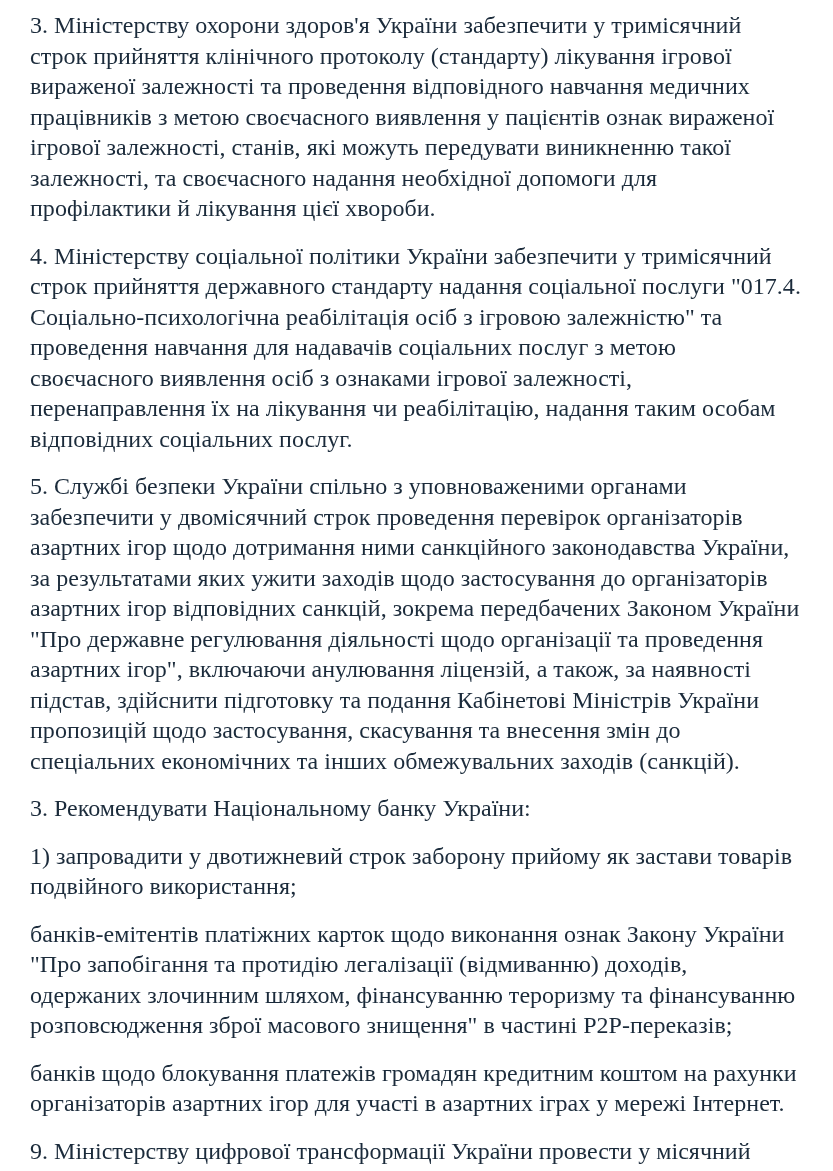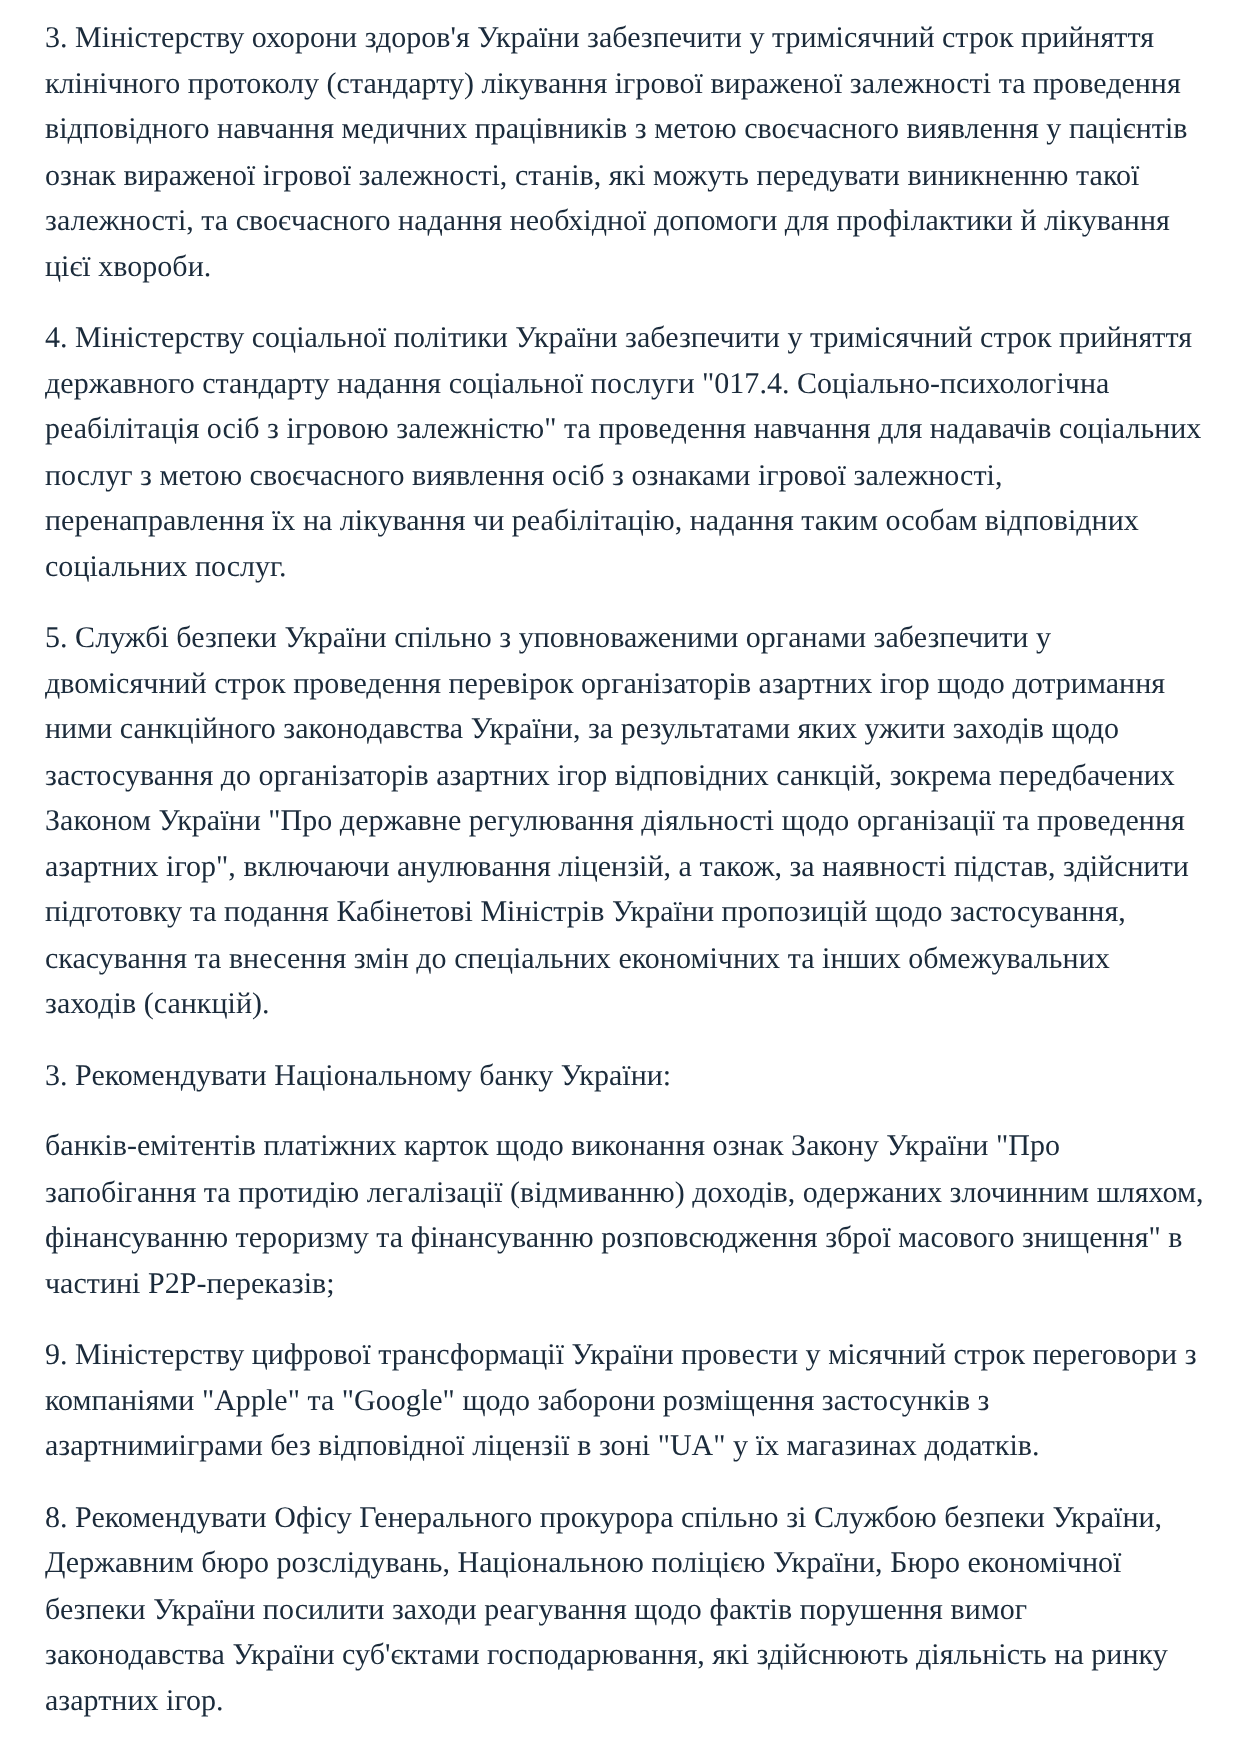--- a/index.html
+++ b/index.html
@@ -14,36 +14,38 @@
     color: #1a2a3a;
   }
   .page {
     width: 833px;
     min-height: 1171px;
     box-sizing: border-box;
     padding: 10px 30px 6px 30px;
     background: #ffffff;
   }
   .para {
-    font-size: 20px;
+    font-size: 24px;
     line-height: 30.5px;
     color: #1b2b3b;
     margin: 0 0 17px 0;
     text-align: left;
     letter-spacing: 0.02px;
   }
   .para:last-child {
     margin-bottom: 0;
   }
 </style>
 </head>
 <body>
 
 <div class="page">
   <p class="para">3. Міністерству охорони здоров'я України забезпечити у тримісячний строк прийняття клінічного протоколу (стандарту) лікування ігрової вираженої залежності та проведення відповідного навчання медичних працівників з метою своєчасного виявлення у пацієнтів ознак вираженої ігрової залежності, станів, які можуть передувати виникненню такої залежності, та своєчасного надання необхідної допомоги для профілактики й лікування цієї хвороби.</p>
   <p class="para">4. Міністерству соціальної політики України забезпечити у тримісячний строк прийняття державного стандарту надання соціальної послуги "017.4. Соціально-психологічна реабілітація осіб з ігровою залежністю" та проведення навчання для надавачів соціальних послуг з метою своєчасного виявлення осіб з ознаками ігрової залежності, перенаправлення їх на лікування чи реабілітацію, надання таким особам відповідних соціальних послуг.</p>
   <p class="para">5. Службі безпеки України спільно з уповноваженими органами забезпечити у двомісячний строк проведення перевірок організаторів азартних ігор щодо дотримання ними санкційного законодавства України, за результатами яких ужити заходів щодо застосування до організаторів азартних ігор відповідних санкцій, зокрема передбачених Законом України "Про державне регулювання діяльності щодо організації та проведення азартних ігор", включаючи анулювання ліцензій, а також, за наявності підстав, здійснити підготовку та подання Кабінетові Міністрів України пропозицій щодо застосування, скасування та внесення змін до спеціальних економічних та інших обмежувальних заходів (санкцій).</p>
   <p class="para">3. Рекомендувати Національному банку України:</p>
+  <p class="para">1) запровадити у двотижневий строк заборону прийому як застави товарів подвійного використання;</p>
   <p class="para">банків-емітентів платіжних карток щодо виконання ознак Закону України "Про запобігання та протидію легалізації (відмиванню) доходів, одержаних злочинним шляхом, фінансуванню тероризму та фінансуванню розповсюдження зброї масового знищення" в частині P2P-переказів;</p>
+  <p class="para">банків щодо блокування платежів громадян кредитним коштом на рахунки організаторів азартних ігор для участі в азартних іграх у мережі Інтернет.</p>
   <p class="para">9. Міністерству цифрової трансформації України провести у місячний строк переговори з компаніями "Apple" та "Google" щодо заборони розміщення застосунків з азартнимиіграми без відповідної ліцензії в зоні "UA" у їх магазинах додатків.</p>
   <p class="para">8. Рекомендувати Офісу Генерального прокурора спільно зі Службою безпеки України, Державним бюро розслідувань, Національною поліцією України, Бюро економічної безпеки України посилити заходи реагування щодо фактів порушення вимог законодавства України суб'єктами господарювання, які здійснюють діяльність на ринку азартних ігор.</p>
 
 </div>
 
 </body></html>

